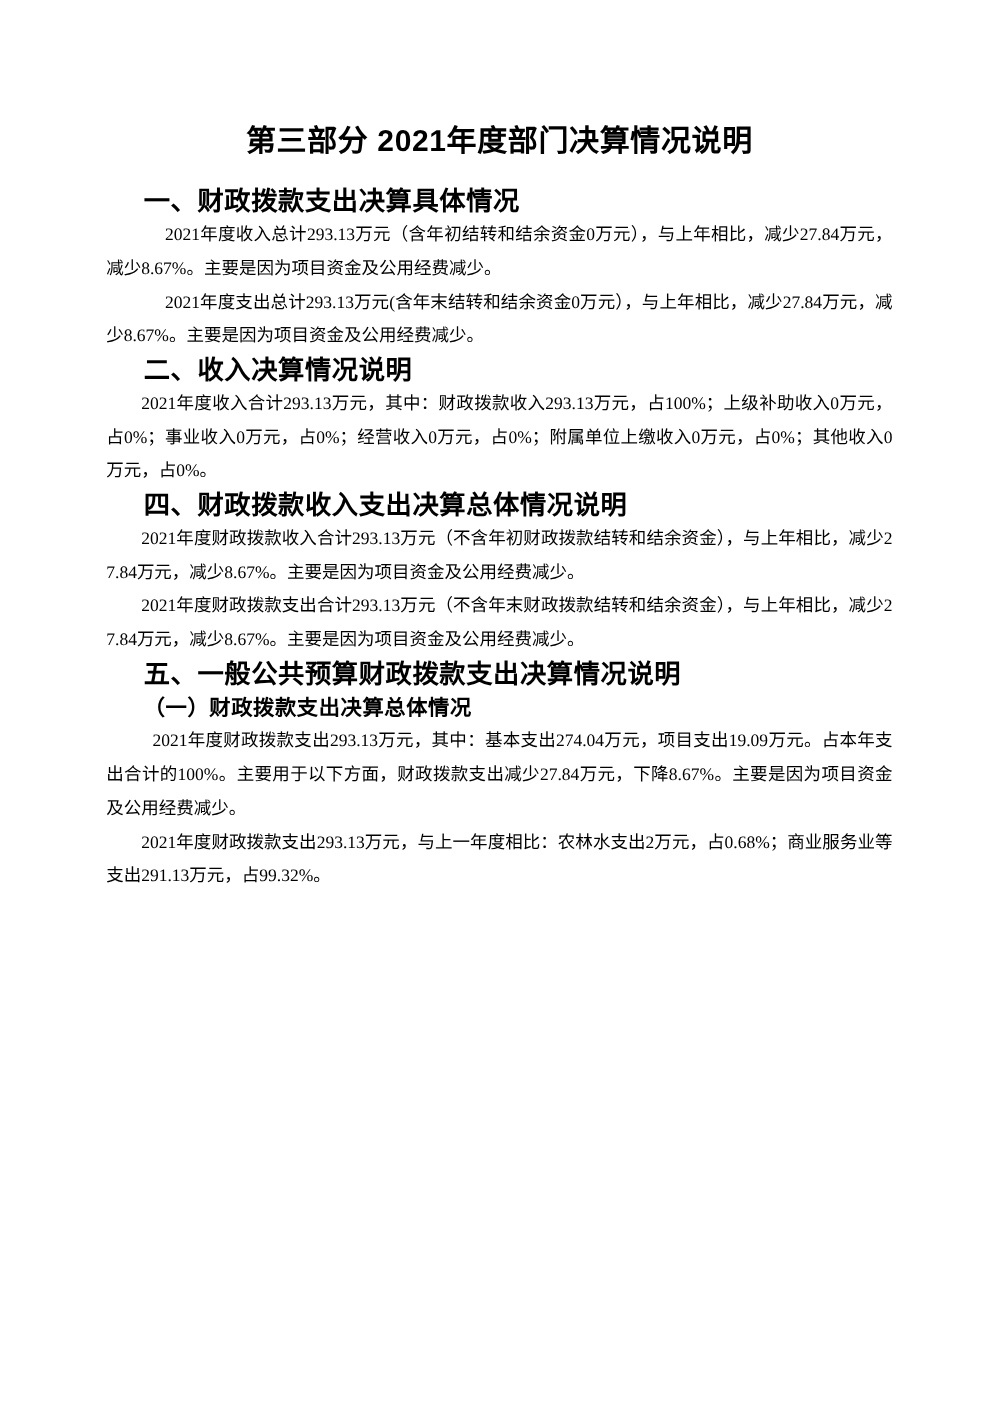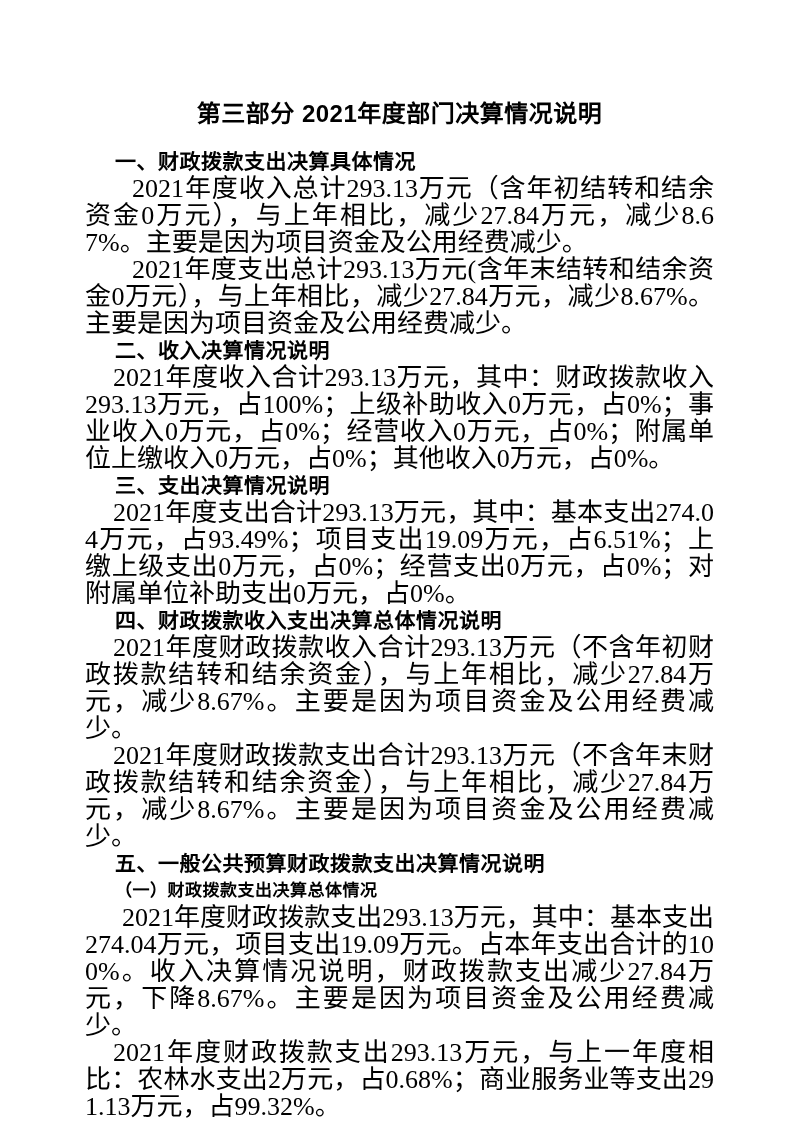--- a/index.html
+++ b/index.html
@@ -42,21 +42,21 @@
     line-height: 27px;
     padding-left: 30px;
     margin: 0;
     letter-spacing: 0.5px;
   }
   .sub-heading.spaced {
     margin-top: 7px;
   }
   .body-para {
     font-family: "Liberation Serif", "DejaVu Serif", serif;
-    font-size: 26px;
+    font-size: 14px;
     line-height: 27px;
     margin: 0;
     text-align: justify;
     word-break: break-all;
   }
   .indent-lg { text-indent: 47px; }
   .indent-md { text-indent: 37px; }
   .indent-sm { text-indent: 28px; }
 </style>
 </head>
@@ -70,37 +70,33 @@
     <h2 class="sec-heading">一、财政拨款支出决算具体情况</h2>
     <p class="body-para indent-lg">2021年度收入总计293.13万元（含年初结转和结余资金0万元），与上年相比，减少27.84万元，减少8.67%。主要是因为项目资金及公用经费减少。</p>
     <p class="body-para indent-lg">2021年度支出总计293.13万元(含年末结转和结余资金0万元），与上年相比，减少27.84万元，减少8.67%。主要是因为项目资金及公用经费减少。</p>
   </div>
 
   <div>
     <h2 class="sec-heading">二、收入决算情况说明</h2>
     <p class="body-para indent-sm">2021年度收入合计293.13万元，其中：财政拨款收入293.13万元，占100%；上级补助收入0万元，占0%；事业收入0万元，占0%；经营收入0万元，占0%；附属单位上缴收入0万元，占0%；其他收入0万元，占0%。</p>
   </div>
 
-  <div>
-    <h2 class="sec-heading">三、支出决算情况说明</h2>
-    <p class="body-para indent-sm">2021年度支出合计293.13万元，其中：基本支出274.04万元，占93.49%；项目支出19.09万元，占6.51%；上缴上级支出0万元，占0%；经营支出0万元，占0%；对附属单位补助支出0万元，占0%。</p>
-  </div>
 
   <div>
     <h2 class="sec-heading">四、财政拨款收入支出决算总体情况说明</h2>
     <p class="body-para indent-sm">2021年度财政拨款收入合计293.13万元（不含年初财政拨款结转和结余资金），与上年相比，减少27.84万元，减少8.67%。主要是因为项目资金及公用经费减少。</p>
     <p class="body-para indent-sm">2021年度财政拨款支出合计293.13万元（不含年末财政拨款结转和结余资金），与上年相比，减少27.84万元，减少8.67%。主要是因为项目资金及公用经费减少。</p>
   </div>
 
   <div>
     <h2 class="sec-heading">五、一般公共预算财政拨款支出决算情况说明</h2>
 
     <div>
       <h3 class="sub-heading">（一）财政拨款支出决算总体情况</h3>
-      <p class="body-para indent-md">2021年度财政拨款支出293.13万元，其中：基本支出274.04万元，项目支出19.09万元。占本年支出合计的100%。收入决算情况说明，财政拨款支出减少27.84万元，下降8.67%。主要是因为项目资金及公用经费减少。</p>
+      <p class="body-para indent-md">2021年度财政拨款支出293.13万元，其中：基本支出274.04万元，项目支出19.09万元。占本年支出合计的100%。主要用于以下方面，财政拨款支出减少27.84万元，下降8.67%。主要是因为项目资金及公用经费减少。</p>
     </div>
 
     <div>
       <p class="body-para indent-sm">2021年度财政拨款支出293.13万元，与上一年度相比：农林水支出2万元，占0.68%；商业服务业等支出291.13万元，占99.32%。</p>
     </div>
 
   </div>
 
 </div>
 

